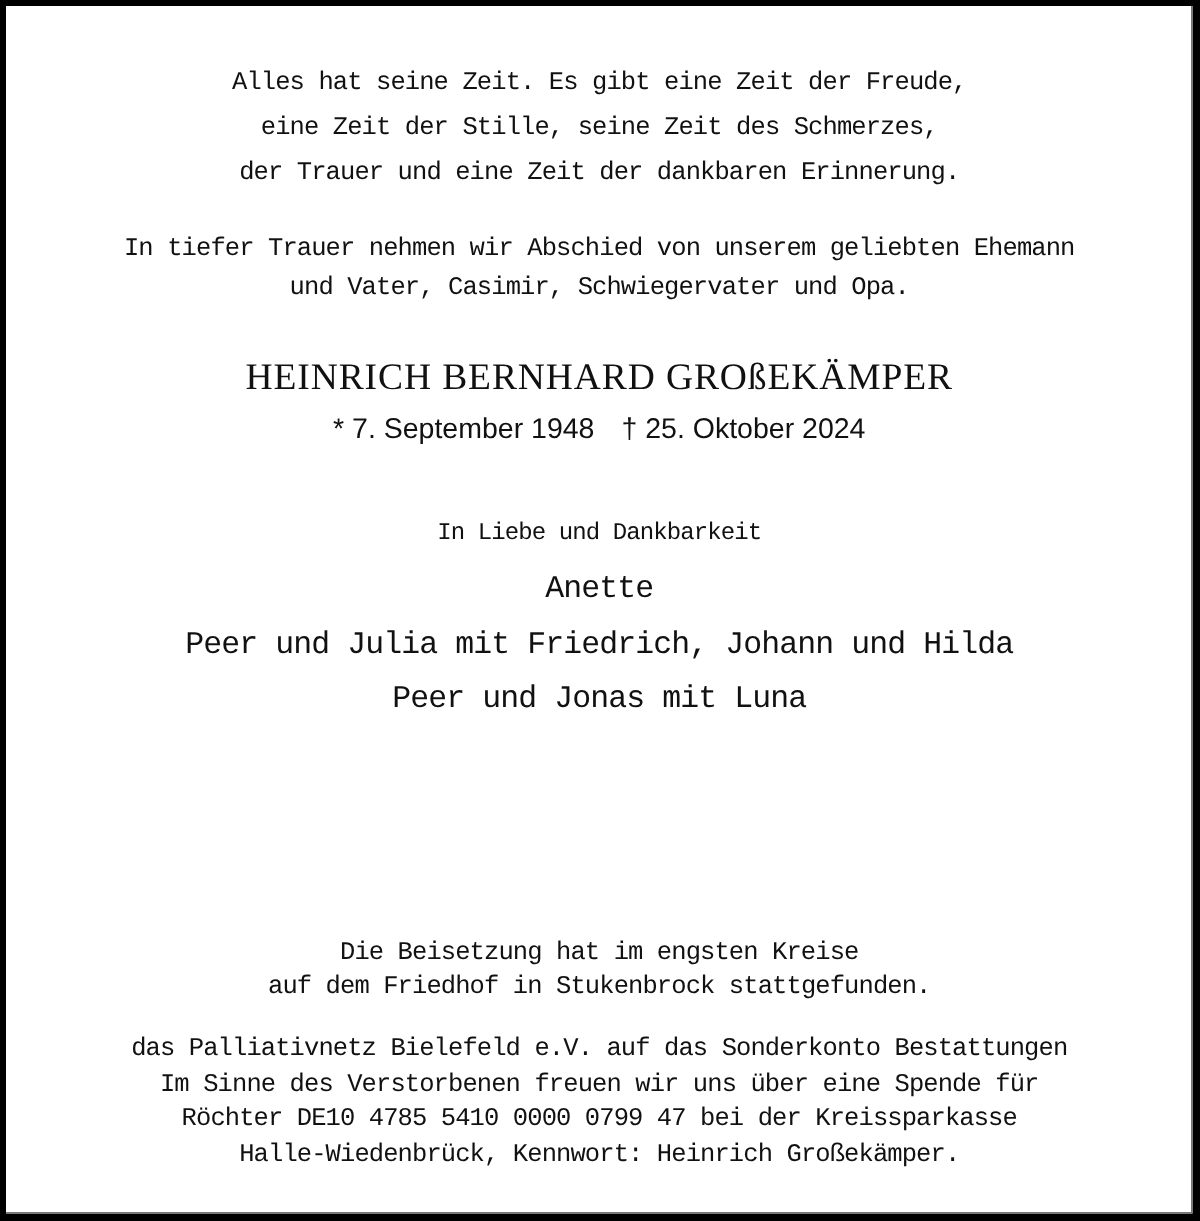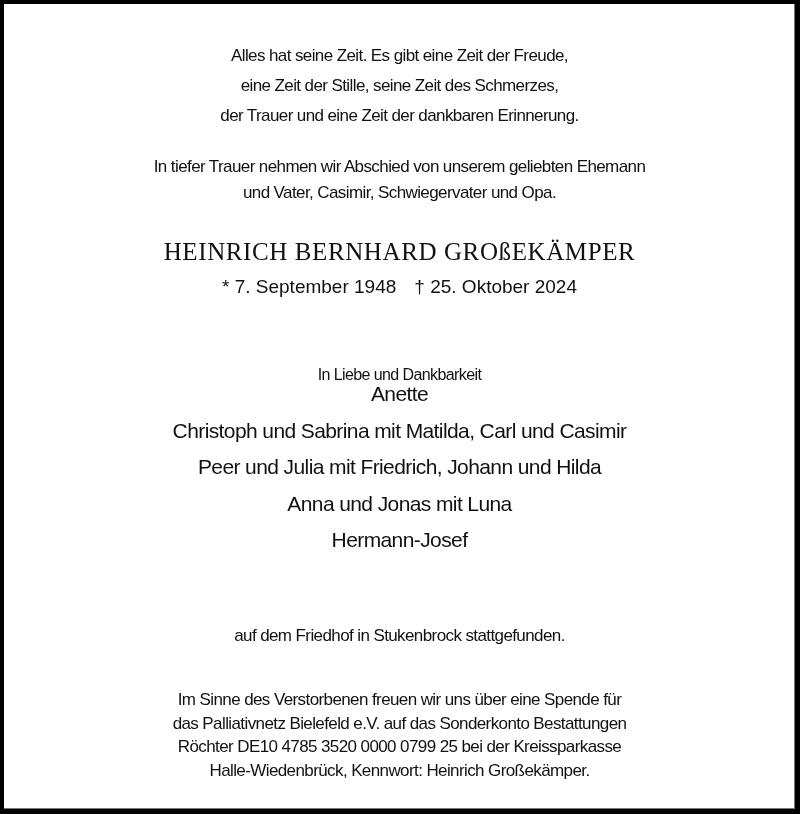--- a/index.html
+++ b/index.html
@@ -13,31 +13,31 @@
       position: absolute; left: 4px; top: 4px;
       width: 791px; height: 805px;
       background: #fff;
       box-shadow: inset -1px -1px 0 #777;
       color: #111;
       text-align: center;
       font-family: "DejaVu Sans", "Liberation Sans", sans-serif;
     }
     .block { position: absolute; left: 0; right: 0; }
     .line { display: block; white-space: nowrap; }
-    .sans { font-family: Liberation Sans, sans-serif; letter-spacing: -0.6px; }
+    .sans { font-family: Liberation Mono, monospace; letter-spacing: -0.6px; }
 
     .quote { top: 37px; font-size: 17px; line-height: 30px; }
     .intro { top: 150px; font-size: 17px; line-height: 26px; }
     .name {
       top: 233px; font-family: "Liberation Serif", "DejaVu Serif", serif;
       font-weight: normal; font-size: 25px; letter-spacing: 0.6px; line-height: 30px;
     }
     .dates { top: 270px; font-family: "Liberation Sans", sans-serif; font-size: 19px; line-height: 26px; }
     .dates .sep { display: inline-block; width: 18px; }
-    .thanks { top: 359px; font-size: 16px; line-height: 24px; }
+    .thanks { top: 339px; font-size: 16px; line-height: 24px; }
     .family { top: 372px; font-size: 21px; line-height: 36.6px; }
     .burial { top: 620px; font-size: 17px; line-height: 23px; }
     .donation { top: 684px; font-size: 17px; line-height: 23.5px; }
   </style>
 </head>
 <body>
 
 <div class="frame">
   <div class="paper">
 
@@ -55,31 +55,30 @@
     <div class="block name">HEINRICH BERNHARD GROßEKÄMPER</div>
 
     <div class="block dates">
       <span>* 7. September 1948</span><span class="sep"></span><span>† 25. Oktober 2024</span>
     </div>
 
     <div class="block thanks sans">In Liebe und Dankbarkeit</div>
 
     <div class="block family sans">
       <span class="line">Anette</span>
-      <span class="line">Christoph und Sabrina mit Matilda, Carl und Casimir</span>
       <span class="line">Peer und Julia mit Friedrich, Johann und Hilda</span>
-      <span class="line">Anna und Jonas mit Luna</span>
-      <span class="line">Hermann-Josef</span>
+      <span class="line">Peer und Jonas mit Luna</span>
     </div>
 
     <div class="block burial sans">
+      <span class="line">Die Beisetzung hat im engsten Kreise</span>
       <span class="line">auf dem Friedhof in Stukenbrock stattgefunden.</span>
     </div>
 
     <div class="block donation sans">
+      <span class="line">das Palliativnetz Bielefeld e.V. auf das Sonderkonto Bestattungen</span>
       <span class="line">Im Sinne des Verstorbenen freuen wir uns über eine Spende für</span>
-      <span class="line">das Palliativnetz Bielefeld e.V. auf das Sonderkonto Bestattungen</span>
-      <span class="line">Röchter DE10 4785 3520 0000 0799 25 bei der Kreissparkasse</span>
+      <span class="line">Röchter DE10 4785 5410 0000 0799 47 bei der Kreissparkasse</span>
       <span class="line">Halle-Wiedenbrück, Kennwort: Heinrich Großekämper.</span>
     </div>
 
   </div>
 </div>
 
 </body></html>

